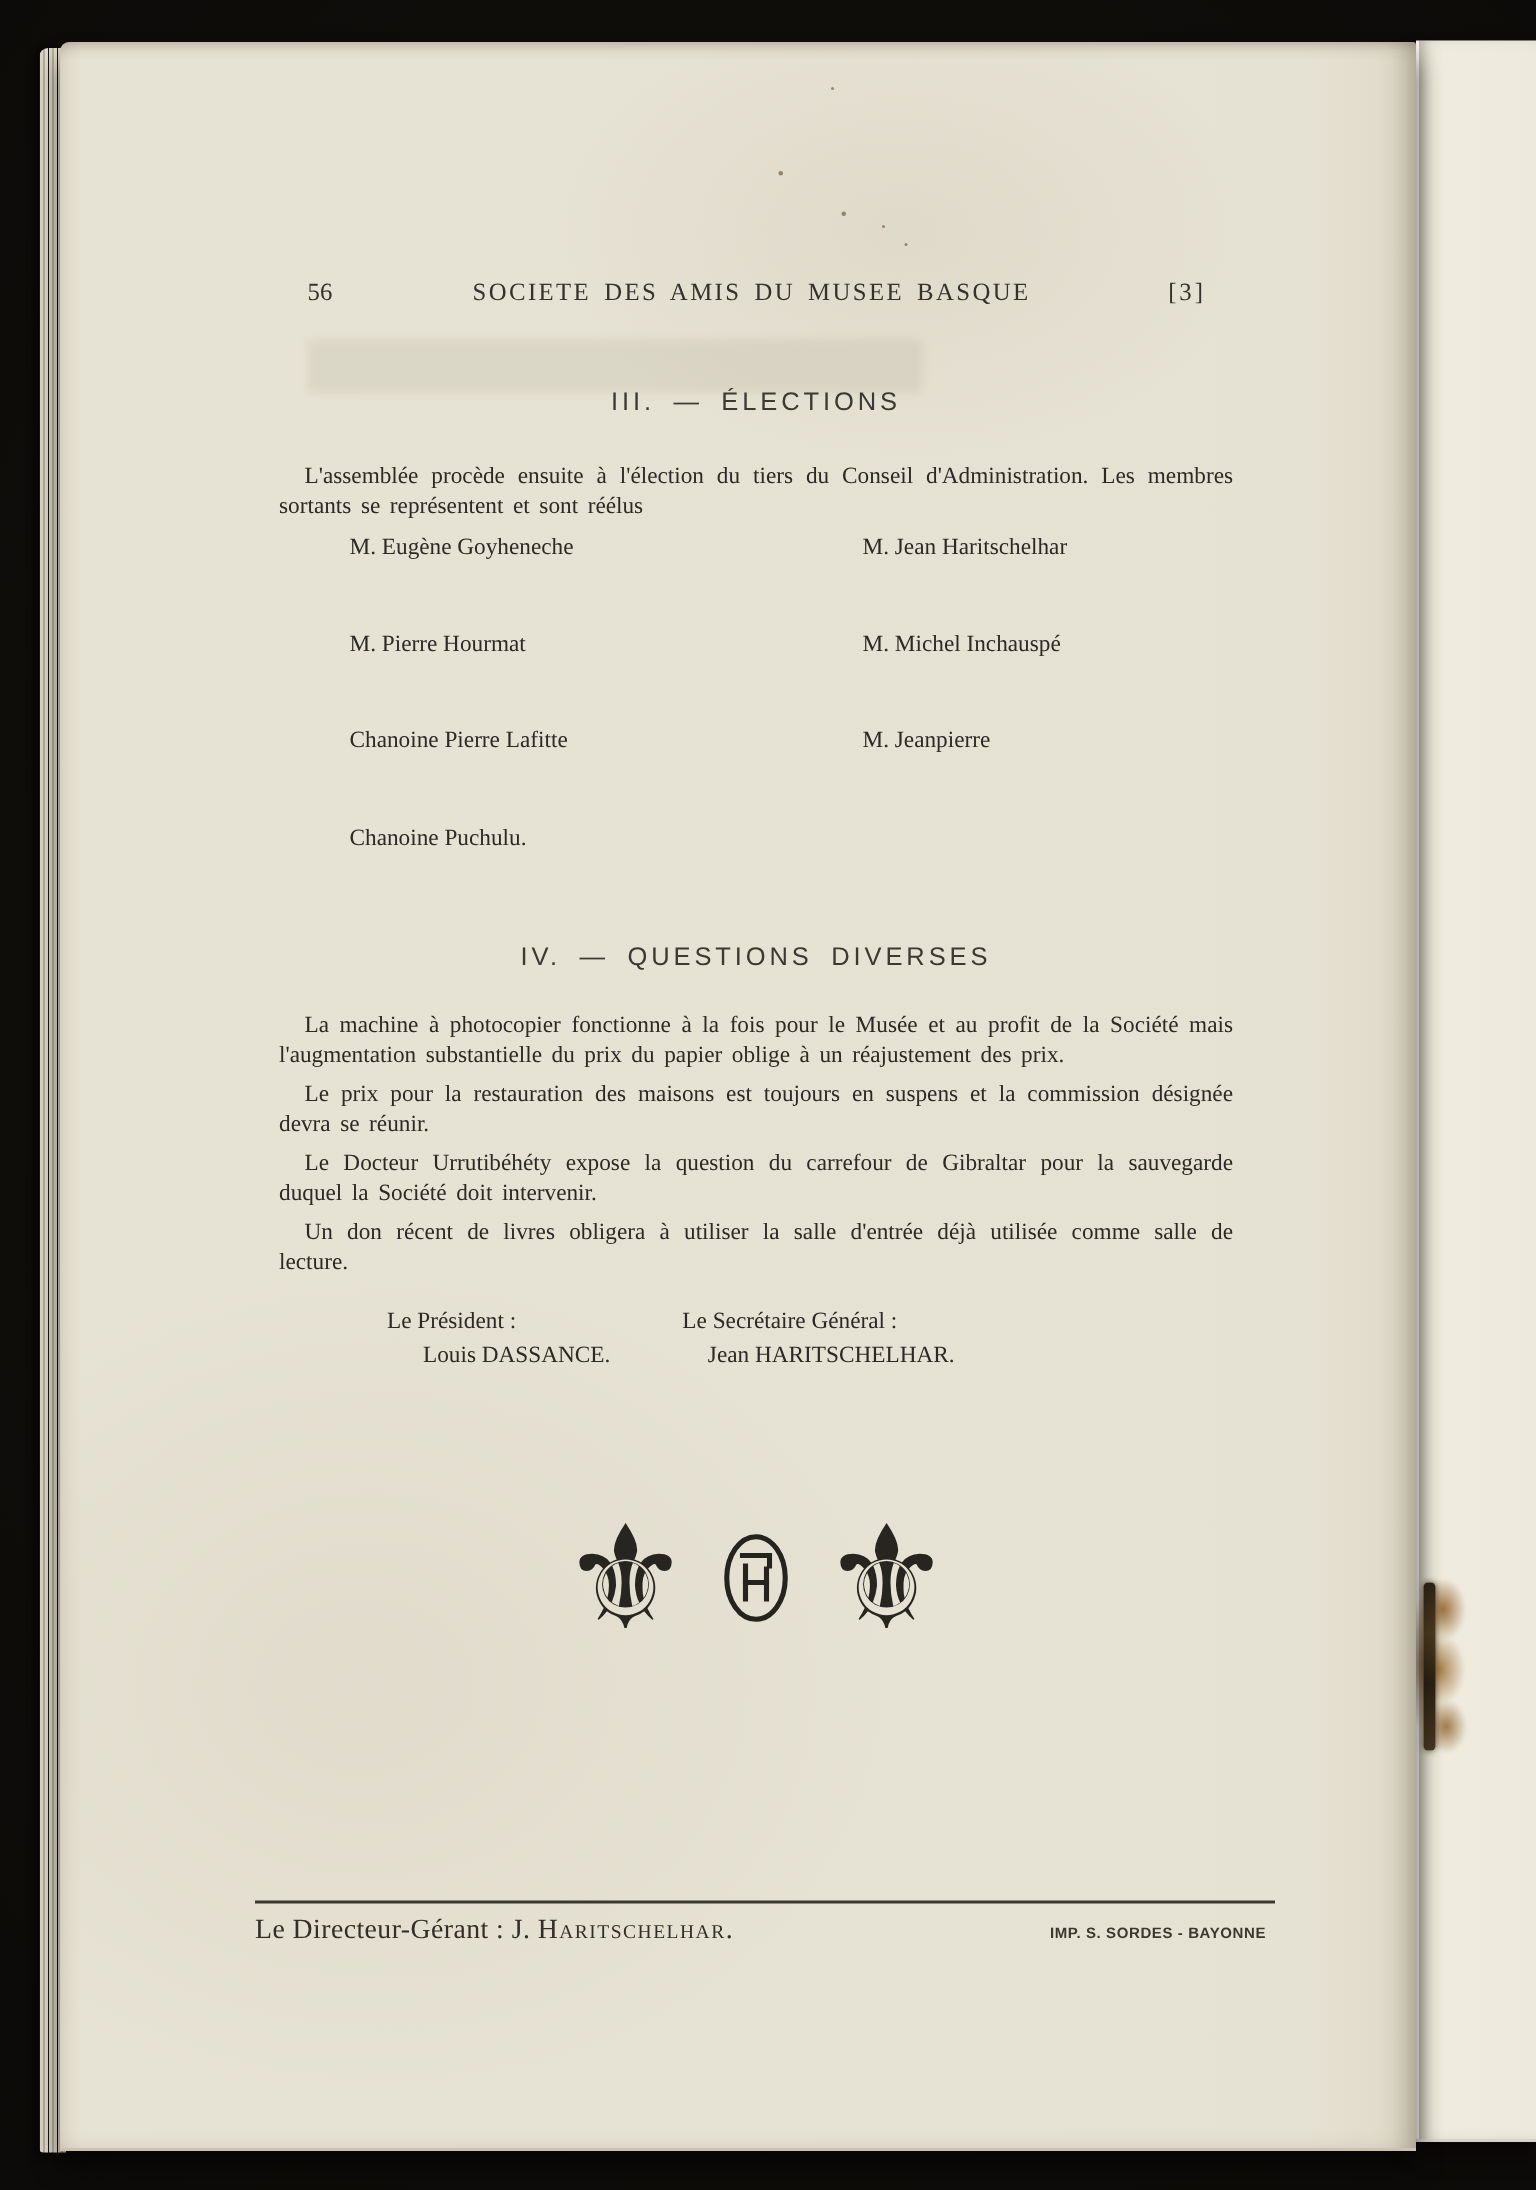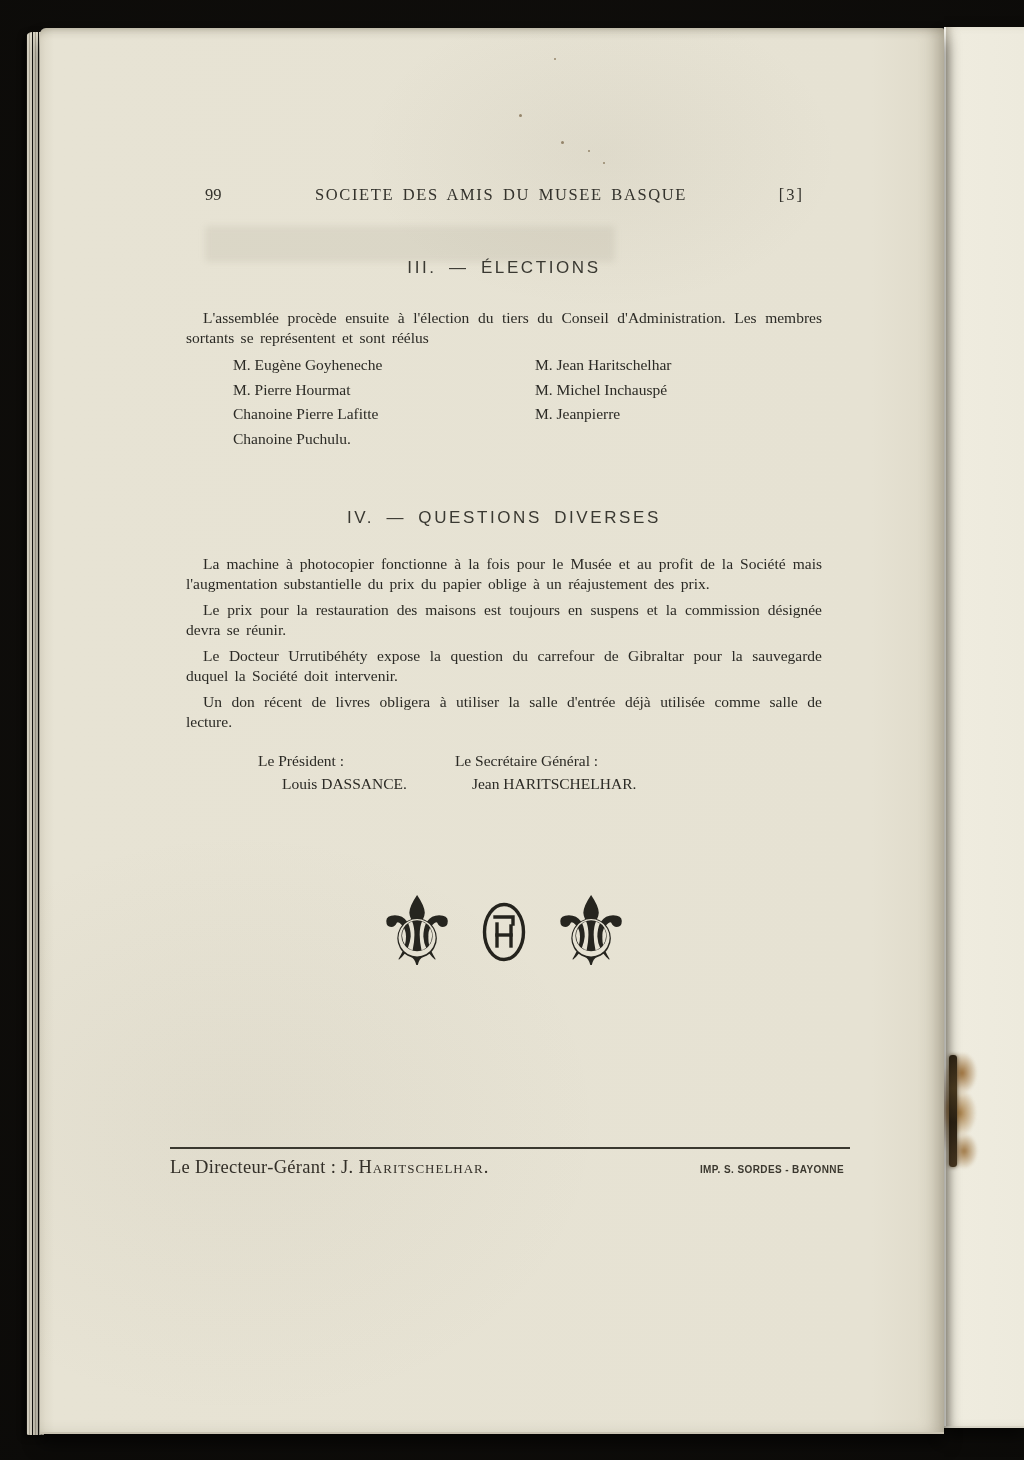--- a/index.html
+++ b/index.html
@@ -66,21 +66,21 @@
     font-size:17px; letter-spacing:2.6px; word-spacing:5px; text-align:center;
     color:#3a3932; margin:53px 0 0; }
   h2.questions { margin-top:57px; }
 
   .para { font-size:15.5px; line-height:19.5px; text-align:justify;
     text-indent:17px; margin:7px 0 0; word-spacing:2.5px; }
   .para.intro { margin-top:30px; line-height:20px; }
   .para.first-q { margin-top:26px; }
 
   .members { margin:5px 0 0 47px; display:grid; grid-template-columns:302px auto;
-    font-size:15.5px; line-height:24.6px; }
+    font-size:15.5px; line-height:24.6px;gap:40px; }
 
   .signatures { display:flex; margin-top:19px; font-size:15.5px; line-height:22.5px;align-items:center; }
   .sig-president { margin-left:72px; }
   .sig-president .sig-name { margin-left:24px; }
   .sig-secretary { margin-left:48px; }
   .sig-secretary .sig-name { margin-left:17px; }
 
   .ornament { margin-top:88px; height:98px; display:flex; justify-content:center;
     align-items:center; gap:21px; }
   .fleur { font-family:"DejaVu Sans", sans-serif; font-size:96px; line-height:96px;
@@ -112,21 +112,21 @@
     <div class="ghost-showthrough"></div>
     <div class="speck s1"></div>
     <div class="speck s2"></div>
     <div class="speck s3"></div>
     <div class="speck s4"></div>
     <div class="speck s5"></div>
 
     <div class="content">
 
       <header class="running-head">
-        <span class="page-num">99</span>
+        <span class="page-num">56</span>
         <span class="title">SOCIETE DES AMIS DU MUSEE BASQUE</span>
         <span class="issue">[3]</span>
       </header>
 
       <h2 class="section-heading">III. — ÉLECTIONS</h2>
 
       <p class="para intro">L'assemblée procède ensuite à l'élection du tiers du Conseil d'Administration. Les membres sortants se représentent et sont réélus</p>
 
       <div class="members">
         <span>M. Eugène Goyheneche</span>

